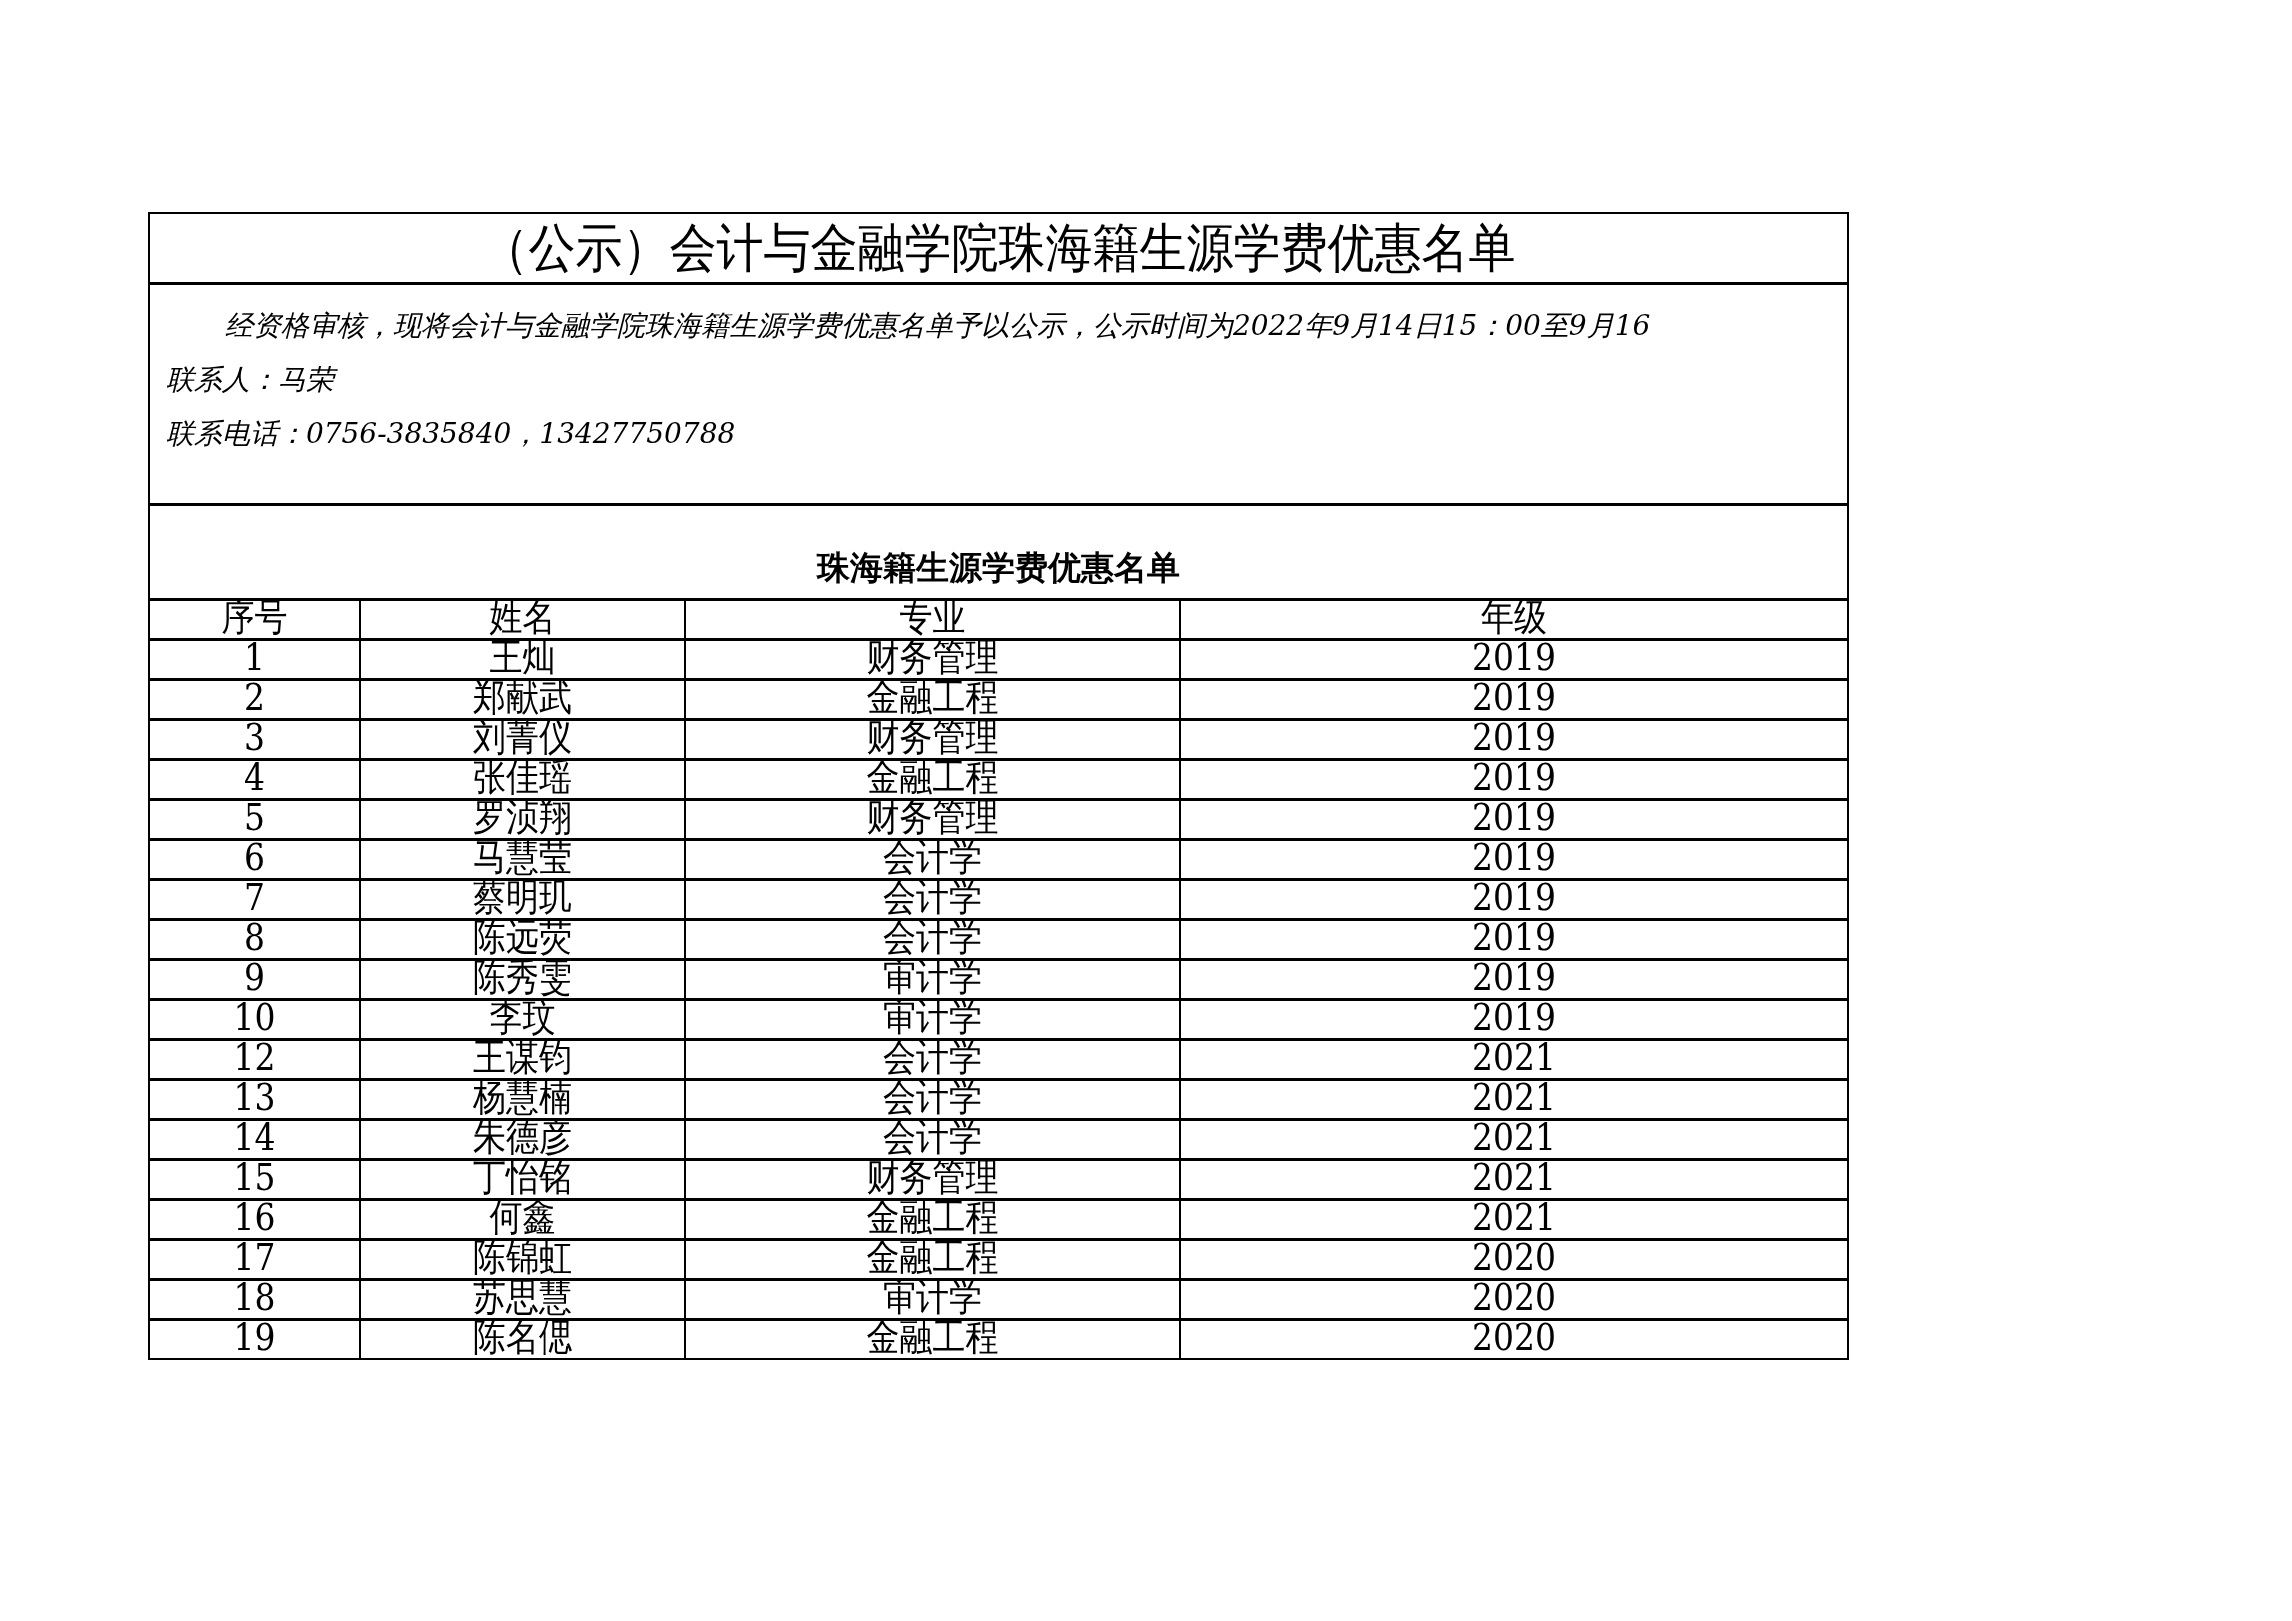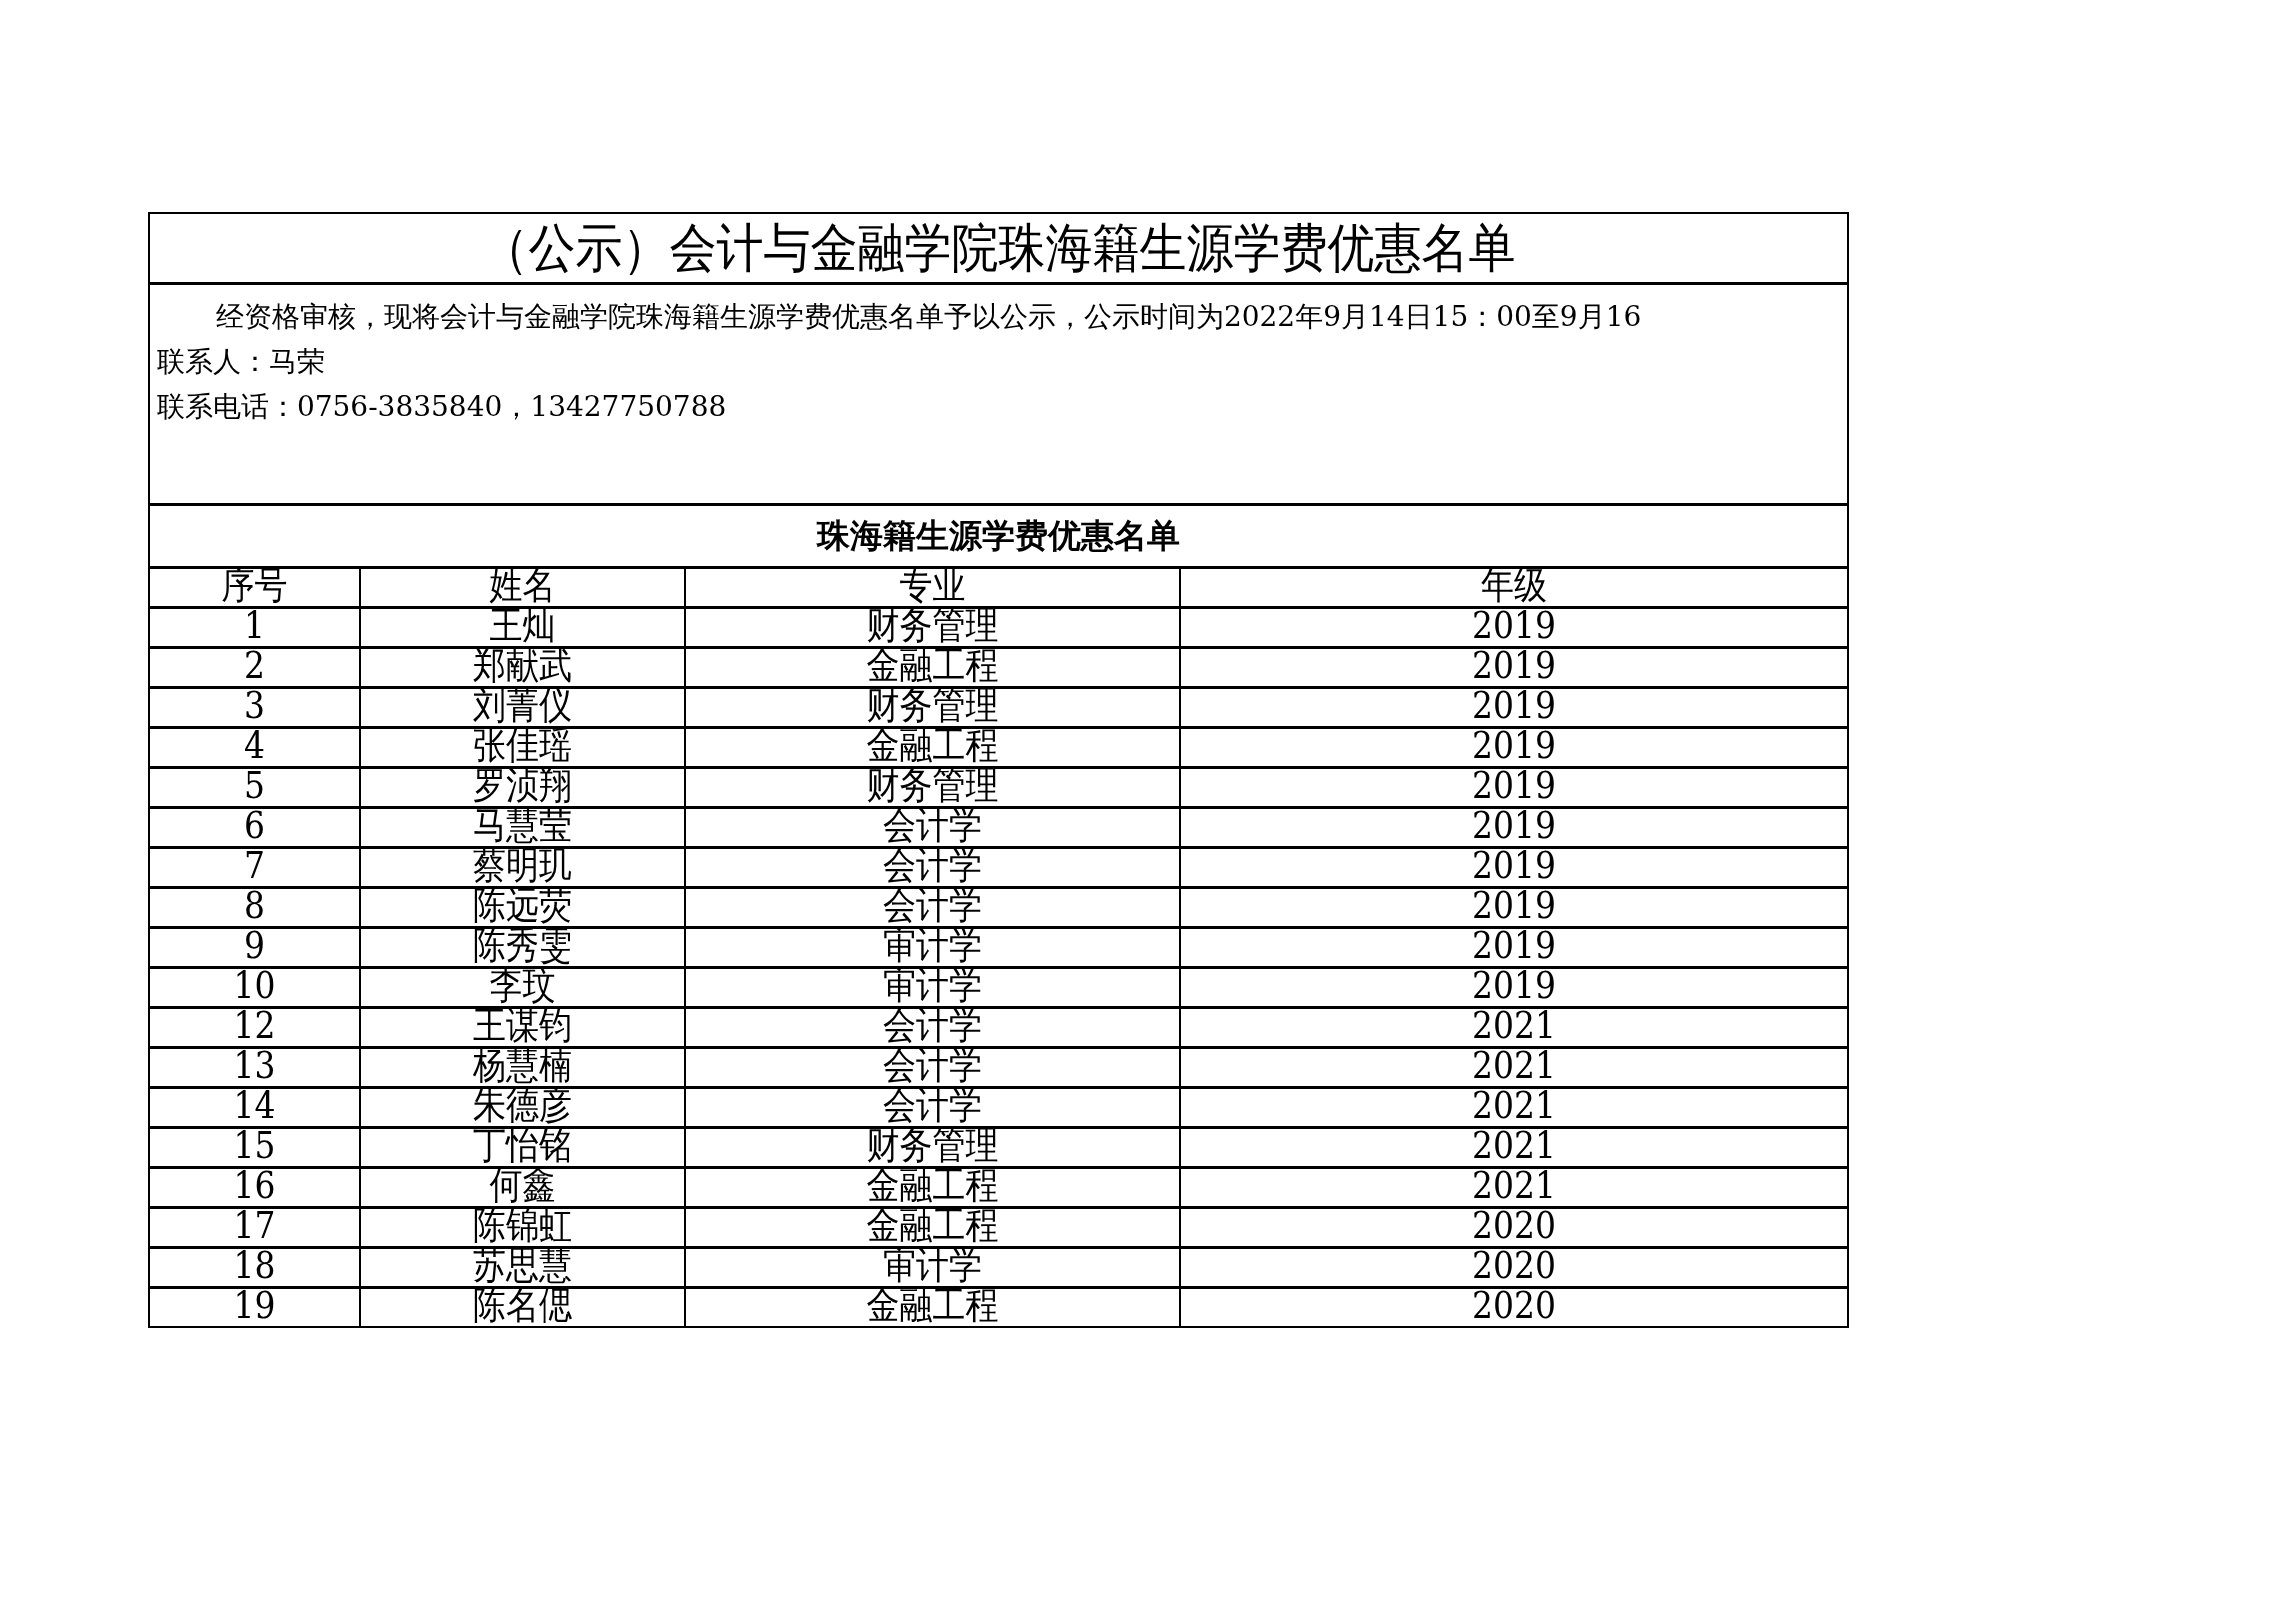--- a/index.html
+++ b/index.html
@@ -40,33 +40,35 @@
     }
     .notice {
       height: 221px;
       border-bottom: 3.9px solid #000;
       box-sizing: border-box;
       padding: 7.8px 3.9px 0 3.9px;
       font-size: 28px;
       line-height: 42px;
     }
     .notice p {
-      margin: 3px;
+      margin: 12px;
       white-space: nowrap;
+      font-style: italic;
     }
     .notice .indent {
       padding-left: 59px;
     }
     .subtitle-row {
       height: 63px;
       border-bottom: 3.9px solid #000;
       box-sizing: border-box;
       display: flex;
       align-items: center;
       justify-content: center;
+      margin-top: 32px;
     }
     .subtitle-text {
       font-family: "DejaVu Sans", "Liberation Sans", sans-serif;
       font-size: 33px;
       font-weight: bold;
     }
     table.list {
       width: 100%;
       border-collapse: collapse;
       table-layout: fixed;

